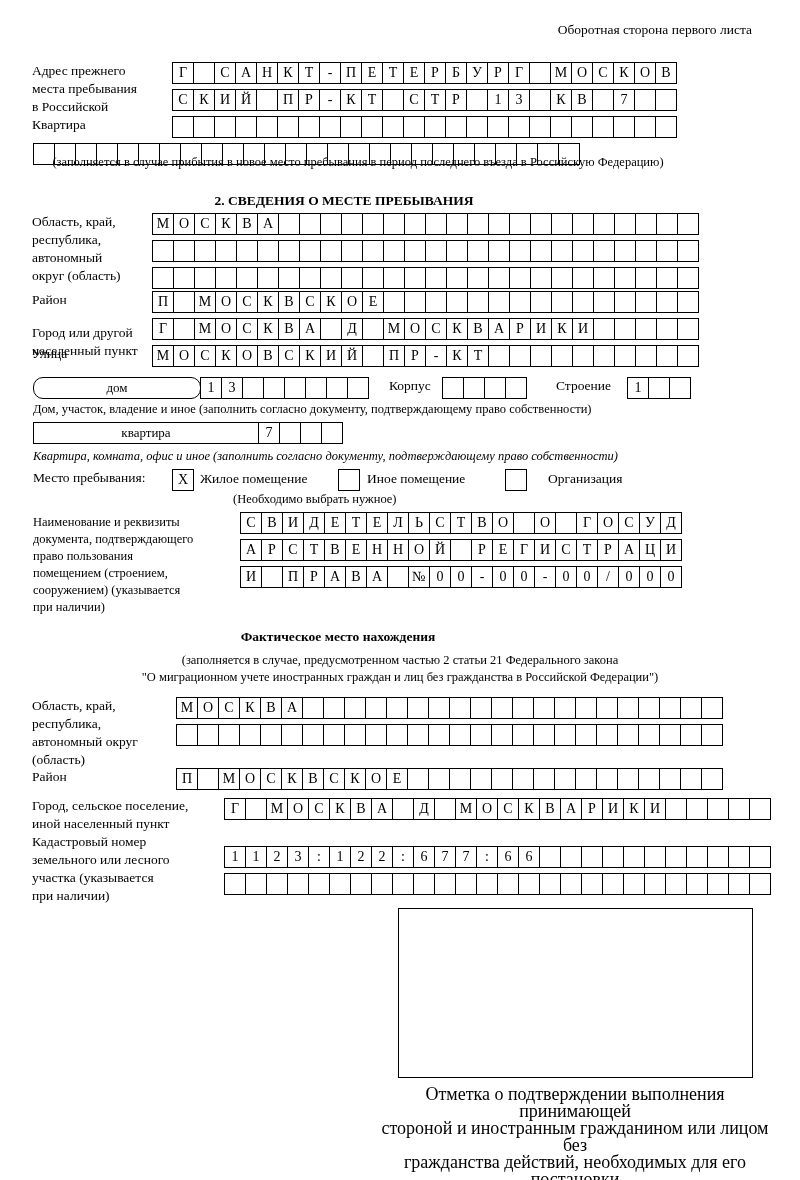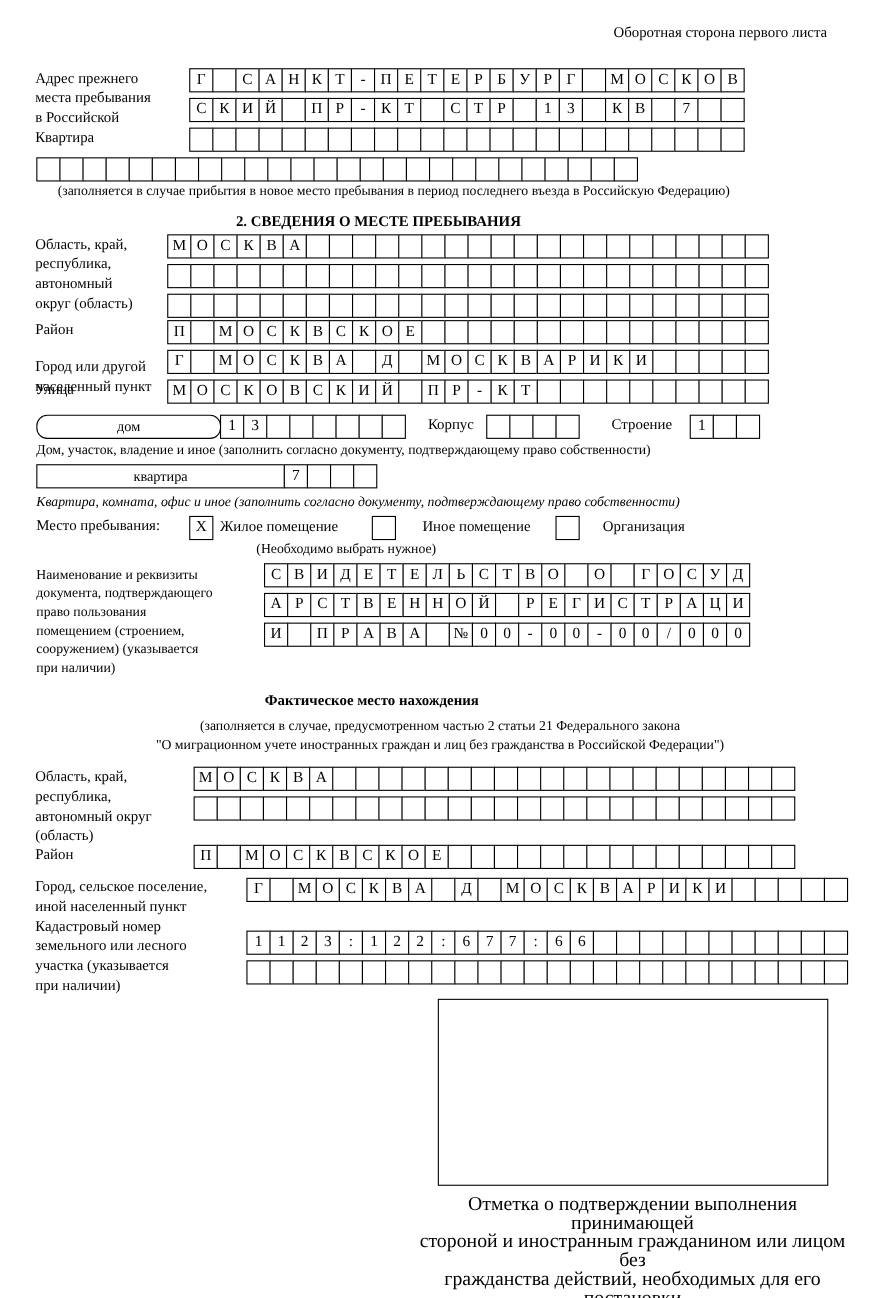--- a/index.html
+++ b/index.html
@@ -197,21 +197,21 @@
       <div class="cell"></div>
       <div class="cell"></div>
       <div class="cell"></div>
       <div class="cell"></div>
       <div class="cell"></div>
       <div class="cell"></div>
       <div class="cell"></div>
       <div class="cell"></div>
     </div>
 
-  <div class="abs note" style="left:0px; top:166px; width:716px;">(заполняется в случае прибытия в новое место пребывания в период последнего въезда в Российскую Федерацию)</div>
+  <div class="abs note" style="left:0px; top:155px; width:716px;">(заполняется в случае прибытия в новое место пребывания в период последнего въезда в Российскую Федерацию)</div>
 
   <div class="abs sect-title" style="left:0px; top:193px; width:688px;">2. СВЕДЕНИЯ О МЕСТЕ ПРЕБЫВАНИЯ</div>
 
   <div class="abs lbl" style="left:32px; top:213px; width:140px;">
     <div>Область, край,</div>
     <div>республика,</div>
     <div>автономный</div>
     <div>округ (область)</div>
   </div>
   <div class="row" id="s2r-row0" style="left:152px; top:213px;">
@@ -425,21 +425,21 @@
       <div class="cell"></div>
       <div class="cell"></div>
       <div class="cell"></div>
     </div>
   <div class="abs lbl-sm" style="left:33px; top:448px;font-style:italic;">Квартира, комната, офис и иное (заполнить согласно документу, подтверждающему право собственности)</div>
 
   <div class="abs lbl" style="left:33px; top:469px;">Место пребывания:</div>
   <div class="cell abs" style="left:172px; top:469px;">X</div>
   <div class="abs lbl" style="left:200px; top:470px;">Жилое помещение</div>
   <div class="cell abs" style="left:338px; top:469px;"></div>
-  <div class="abs lbl" style="left:384px; top:470px;">Иное помещение</div>
+  <div class="abs lbl" style="left:367px; top:470px;">Иное помещение</div>
   <div class="cell abs" style="left:505px; top:469px;"></div>
   <div class="abs lbl" style="left:548px; top:470px;">Организация</div>
   <div class="abs lbl-sm" style="left:233px; top:491px;">(Необходимо выбрать нужное)</div>
 
   <div class="abs lbl-sm" style="left:33px; top:514px; width:210px;">
     <div>Наименование и реквизиты</div>
     <div>документа, подтверждающего</div>
     <div>право пользования</div>
     <div>помещением (строением,</div>
     <div>сооружением) (указывается</div>

